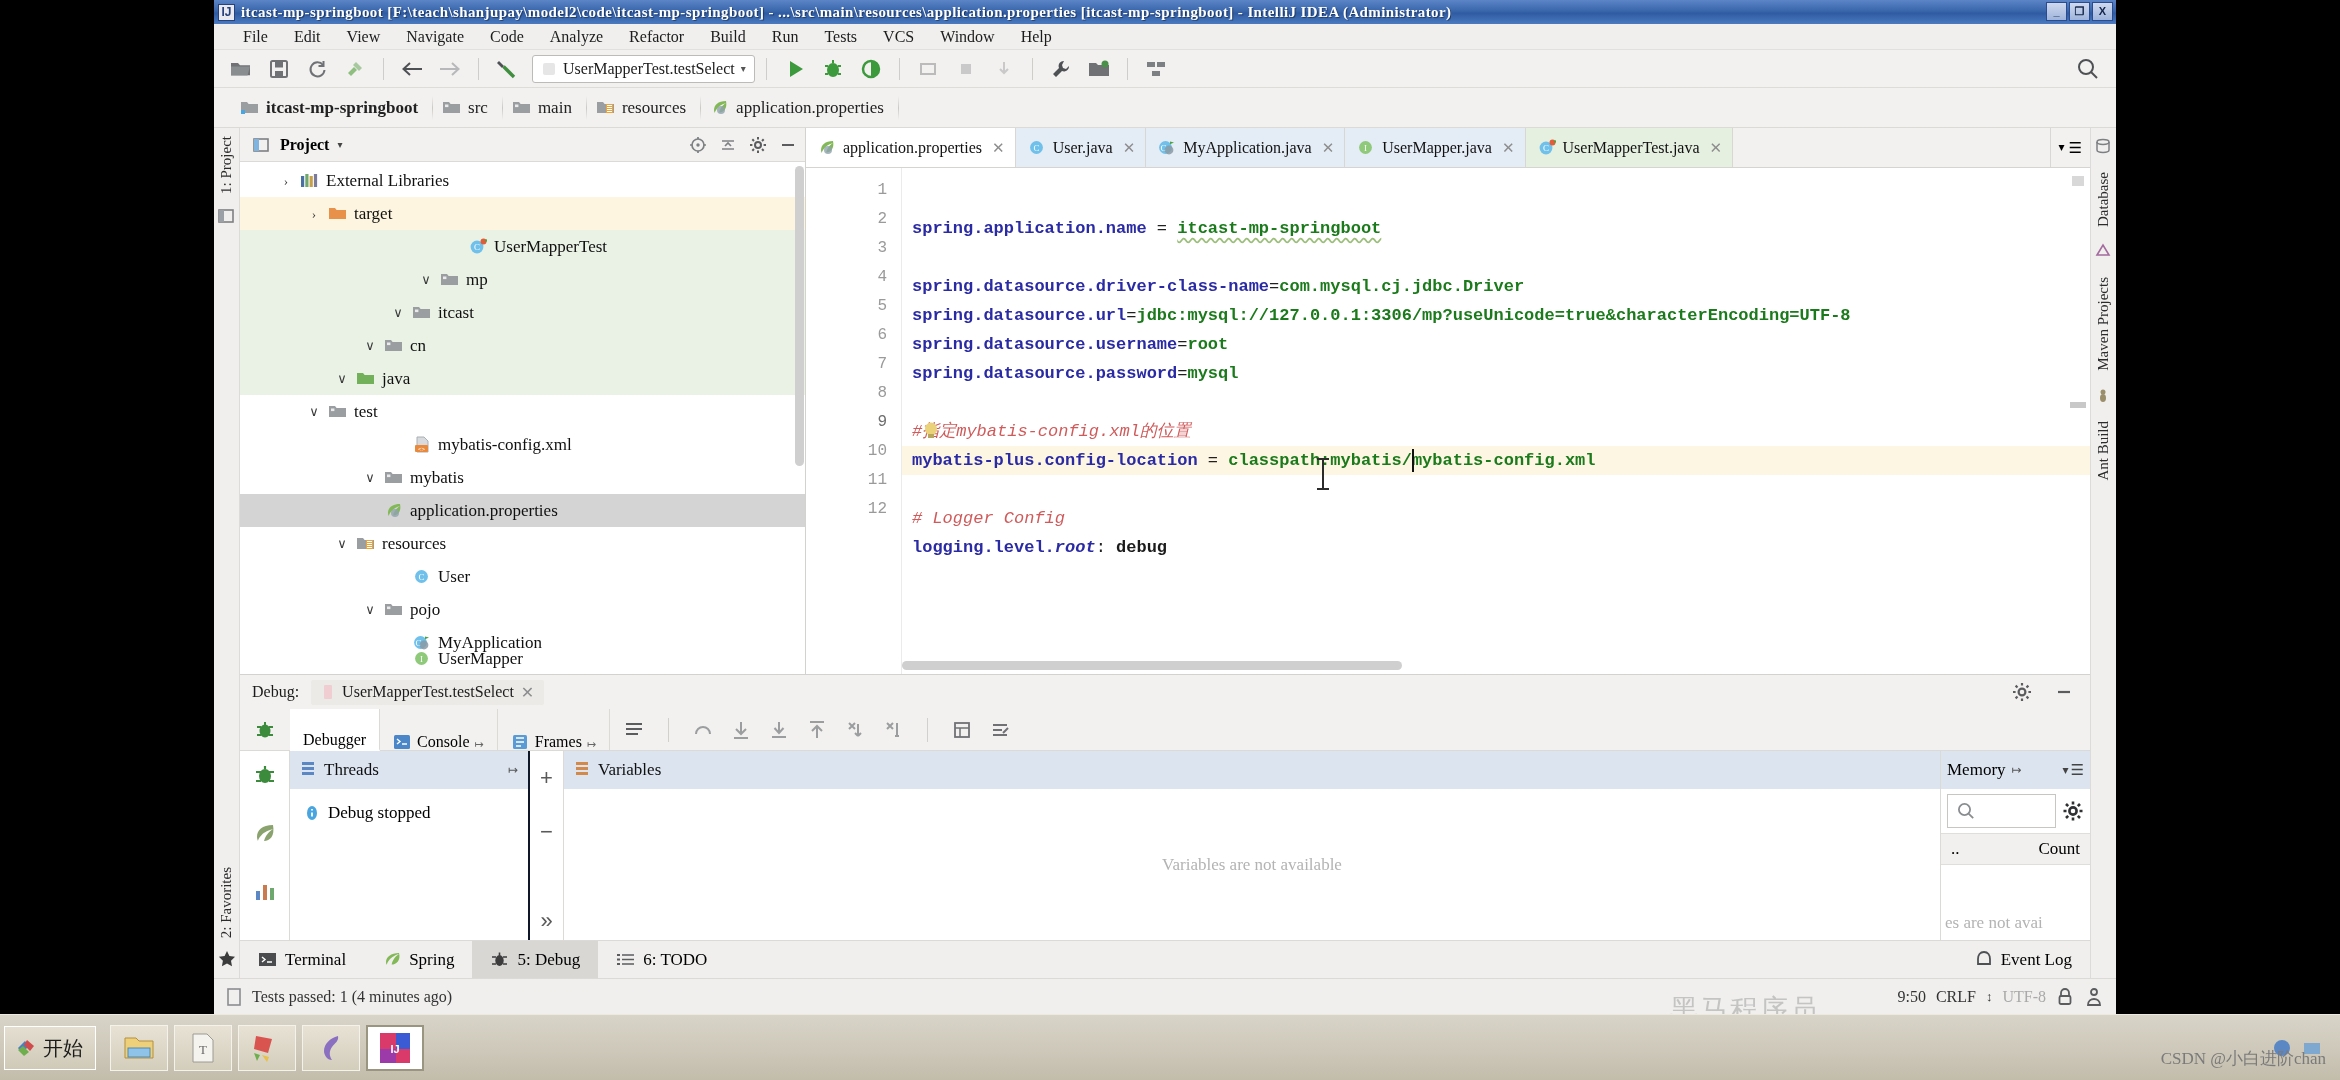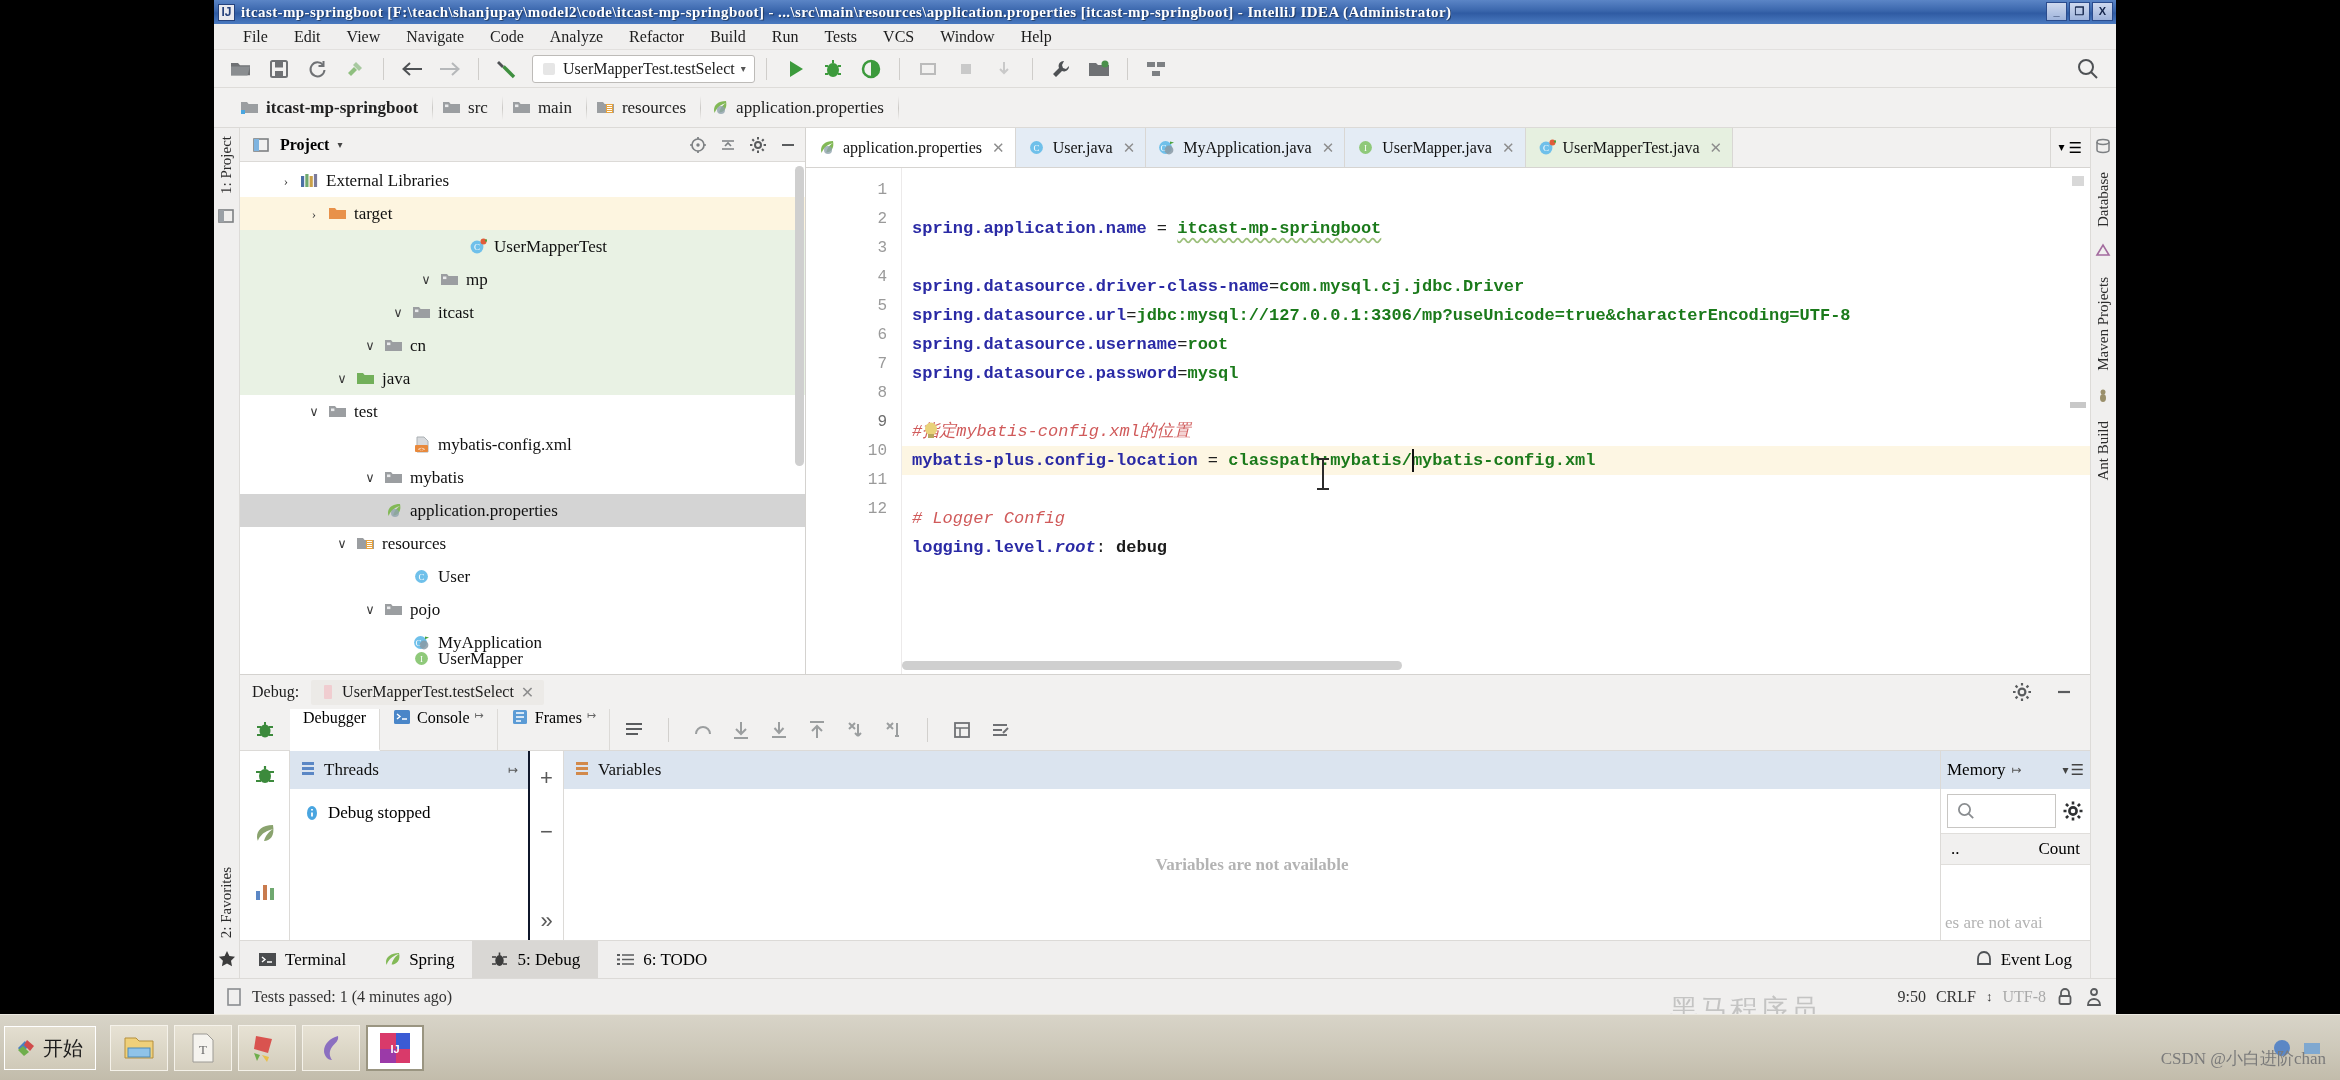--- a/index.html
+++ b/index.html
@@ -140,40 +140,40 @@
   
   .debug-wrap { height:auto; flex:1; display:flex; flex-direction:column; background:#f2f1f0;
       border-top:1px solid #d4d2cf; min-height:0;}
   .debug-head { height:34px; display:flex; align-items:center; padding-left:12px; gap:12px;
       font-family:"Liberation Serif",serif; font-size:16px; color:#1b1b1b;}
   .dbg-run { display:flex; align-items:center; gap:7px; background:#eceae7; padding:3px 10px;
       border-radius:2px;}
   .debug-head .spacer{ flex:1; }
   .dbg-tools { height:42px; background:#f2f1f0; display:flex; align-items:center;
       border-bottom:1px solid #dcdad7; font-family:"Liberation Serif",serif; font-size:16px;}
-  .dtab { display:flex; align-items:flex-start; gap:5px; padding:0 13px; height:42px;
+  .dtab { display:flex; align-items:flex-end; gap:5px; padding:0 13px; height:42px;
       border-right:1px solid #dcdad7; position:relative;}
   .dtab.active { background:#fff; border-bottom:2px solid #fff; }
   .dtab .pin { font-size:11px; color:#666; }
   .dbg-icons { display:flex; align-items:center; gap:18px; padding:0 14px; }
   .dbg-sep { width:1px; height:24px; background:#d2d0cd; margin:0 6px;}
 
   .dbg-body { flex:1; display:flex; min-height:0; }
   .threads-col { width:240px; border-right:2px solid #0f172a; display:flex; flex-direction:column; background:#fff;}
   .panel-hdr { height:38px; background:#dbe4ef; display:flex; align-items:center; gap:8px;
       padding:0 10px; font-family:"Liberation Serif",serif; font-size:17px; color:#101010;}
   .panel-hdr .pin{ margin-left:auto; font-size:12px; color:#555;}
   .threads-list{ flex:1; padding:14px 0 0 14px; font-family:"Liberation Serif",serif; font-size:17px;}
   .tl-item { display:flex; align-items:center; gap:8px; }
   .plusminus { width:34px; border-right:1px solid #dcdad7; background:#fff;
       display:flex; flex-direction:column; align-items:center; padding-top:14px; gap:28px;
       color:#5a5a5a; font-size:22px; font-family:"Liberation Sans",sans-serif;}
   .vars-col { flex:1; display:flex; flex-direction:column; background:#fff; min-width:0;}
   .vars-body { flex:1; display:flex; align-items:center; justify-content:center;
-      color:#b3b3b3; font-family:"Liberation Serif",serif; font-size:17px;font-weight:bold;}
+      color:#b3b3b3; font-family:"Liberation Serif",serif; font-size:17px;}
   .mem-col { width:150px; border-left:1px solid #dcdad7; display:flex; flex-direction:column; background:#fff;}
   .mem-hdr { height:38px; background:#dbe4ef; display:flex; align-items:center; gap:6px;
       padding:0 6px; font-family:"Liberation Serif",serif; font-size:17px;}
   .mem-search { height:44px; display:flex; align-items:center; gap:6px; padding:4px 6px; }
   .mem-input { flex:1; height:34px; border:1px solid #c8c6c3; background:#fff; display:flex;
       align-items:center; padding-left:8px; }
   .mem-colhdr { height:32px; background:#f1f0ef; border-top:1px solid #e0dedb; border-bottom:1px solid #e0dedb;
       display:flex; align-items:center; justify-content:space-between; padding:0 10px;
       font-family:"Liberation Serif",serif; font-size:17px;}
   .mem-empty { flex:1; padding:12px 4px; color:#b3b3b3; font-family:"Liberation Serif",serif;

